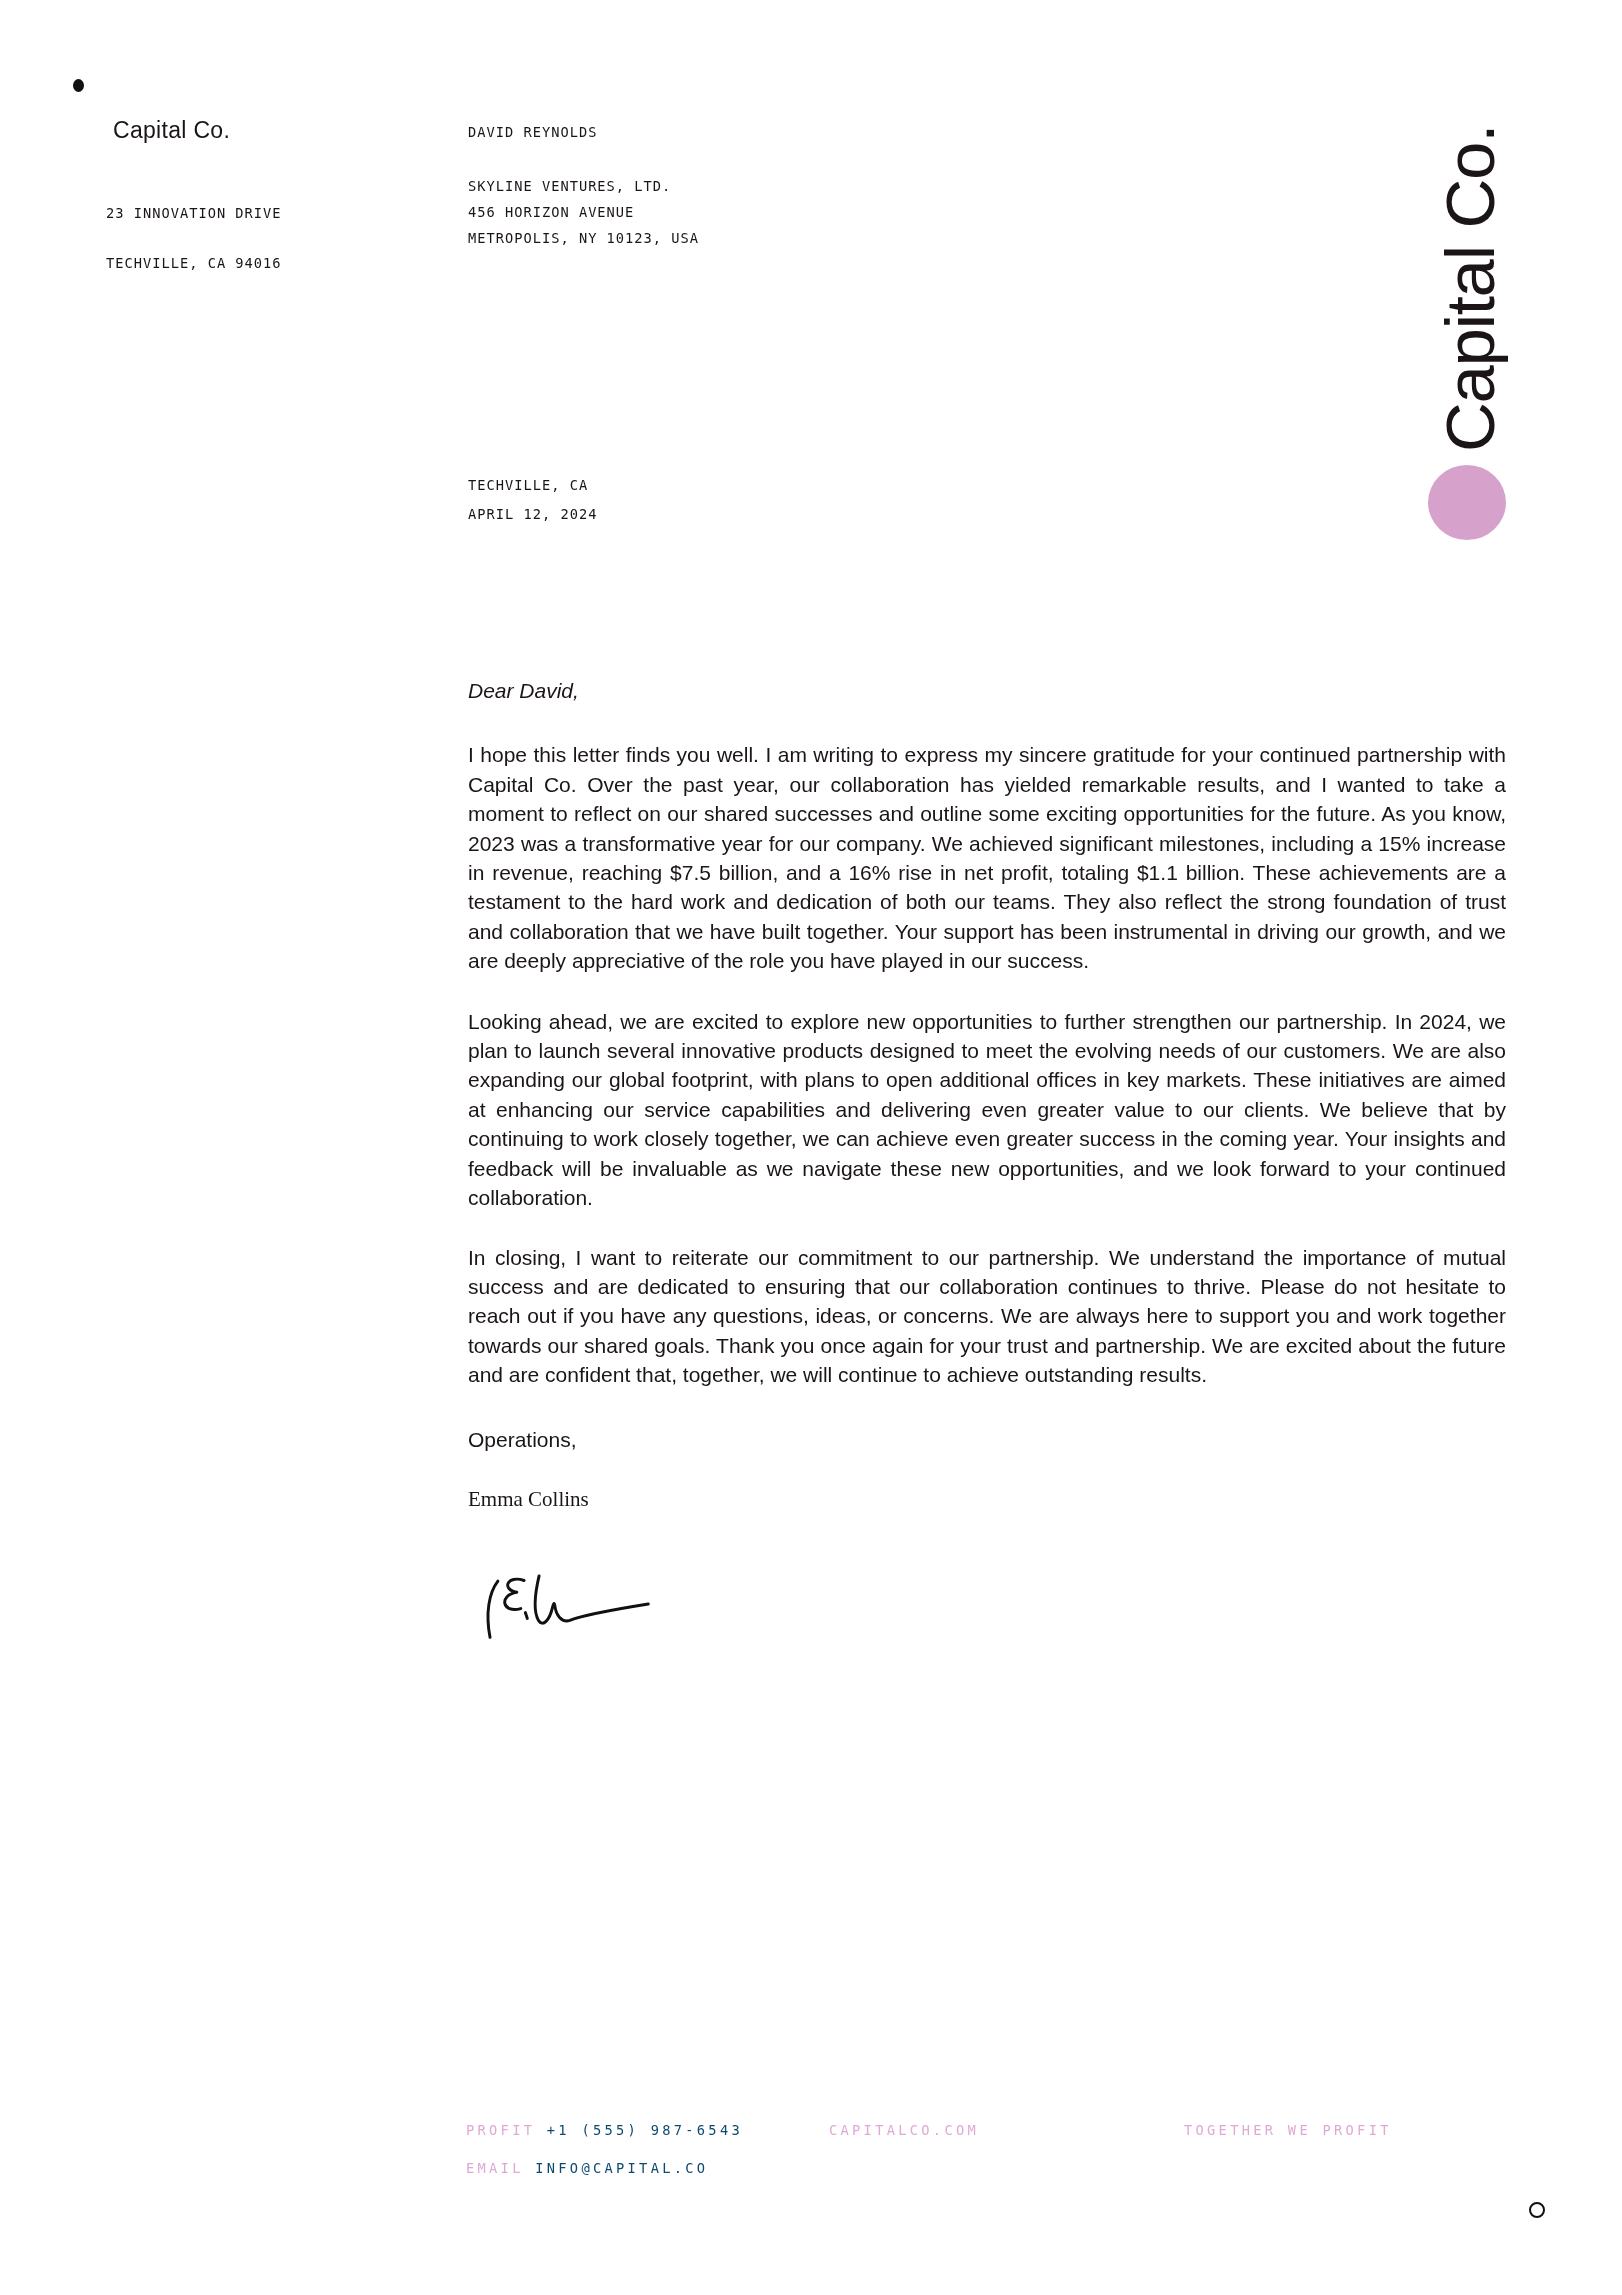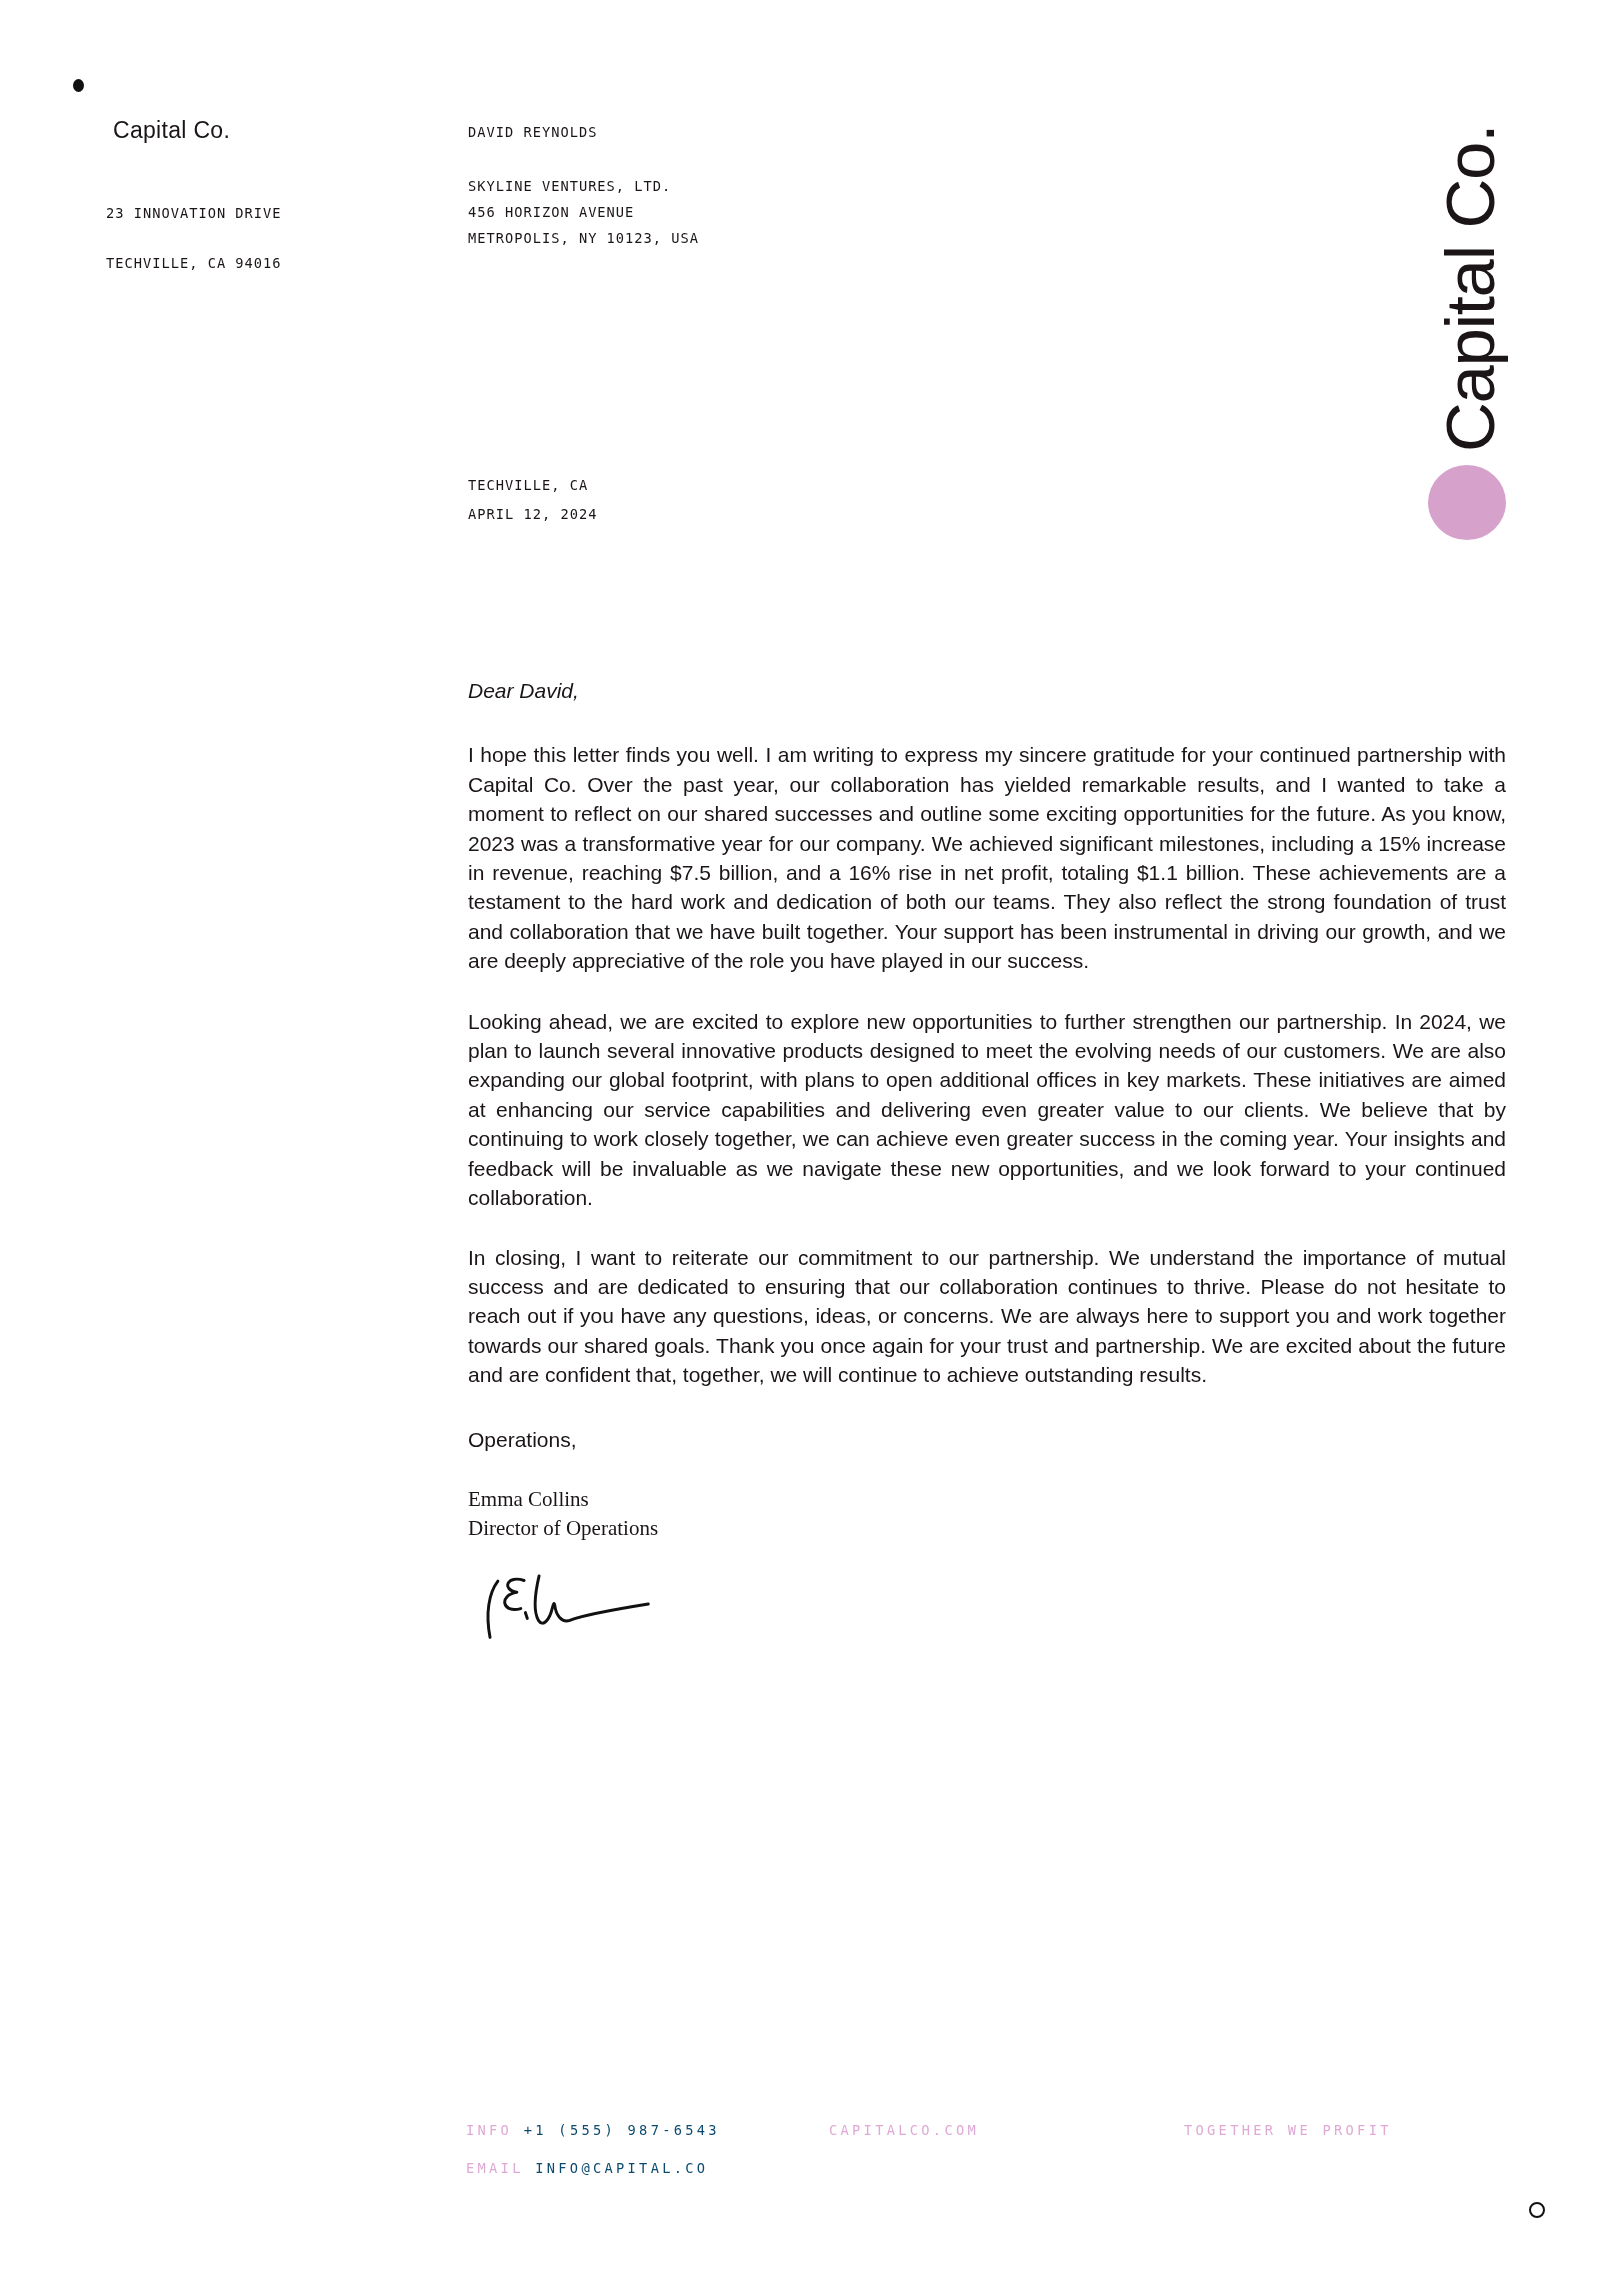--- a/index.html
+++ b/index.html
@@ -83,35 +83,34 @@
 <div class="abs brand-circle" style="background: rgb(214, 162, 204);"></div>
 
 <div class="abs letter-body">
   <p class="salutation mb53">Dear David,</p>
   <p class="mb47">I hope this letter finds you well. I am writing to express my sincere gratitude for your continued partnership with Capital Co. Over the past year, our collaboration has yielded remarkable results, and I wanted to take a moment to reflect on our shared successes and outline some exciting opportunities for the future. As you know, 2023 was a transformative year for our company. We achieved significant milestones, including a 15% increase in revenue, reaching $7.5 billion, and a 16% rise in net profit, totaling $1.1 billion. These achievements are a testament to the hard work and dedication of both our teams. They also reflect the strong foundation of trust and collaboration that we have built together. Your support has been instrumental in driving our growth, and we are deeply appreciative of the role you have played in our success.</p>
   <p class="mb46">Looking ahead, we are excited to explore new opportunities to further strengthen our partnership. In 2024, we plan to launch several innovative products designed to meet the evolving needs of our customers. We are also expanding our global footprint, with plans to open additional offices in key markets. These initiatives are aimed at enhancing our service capabilities and delivering even greater value to our clients. We believe that by continuing to work closely together, we can achieve even greater success in the coming year. Your insights and feedback will be invaluable as we navigate these new opportunities, and we look forward to your continued collaboration.</p>
   <p class="mb54">In closing, I want to reiterate our commitment to our partnership. We understand the importance of mutual success and are dedicated to ensuring that our collaboration continues to thrive. Please do not hesitate to reach out if you have any questions, ideas, or concerns. We are always here to support you and work together towards our shared goals. Thank you once again for your trust and partnership. We are excited about the future and are confident that, together, we will continue to achieve outstanding results.</p>
   <p class="salutation mb48">Operations,</p>
   <div class="signer">
     <p>Emma Collins</p>
-    <p>Director of Operations</p>
   </div>
 </div>
 
 <svg class="abs signature" viewBox="0 0 264 104" fill="none">
   <g stroke="#131013" stroke-width="4.5" stroke-linecap="round" stroke-linejoin="round" fill="none">
     <path d="M24,14 C10,32 5,64 12,100"></path>
     <path d="M64,13 C38,4 29,27 53,31 C25,35 30,64 59,56"></path>
     <path d="M66,62 l3,9"></path>
     <path d="M87,6 C80,36 78,60 86,74 C93,85 103,73 107,56 C109,48 110,46 111,51 C113,66 121,78 134,74 C152,67 204,57 254,49"></path>
   </g>
 </svg>
 
 <div class="footer-item footer-row1 f-col1">
-  <span class="pink-label">INFO</span>
+  <span class="pink-label">PROFIT</span>
   <span> </span>
   <span class="ink">+1 (555) 987-6543</span>
 </div>
 <div class="footer-item footer-row1 f-col2 pink-label">CAPITALCO.COM</div>
 <div class="footer-item footer-row1 f-col3 pink-label">TOGETHER WE PROFIT</div>
 <div class="footer-item footer-row2 f-col1">
   <span class="pink-label">EMAIL</span>
   <span> </span>
   <span class="ink">INFO@CAPITAL.CO</span>
 </div>

